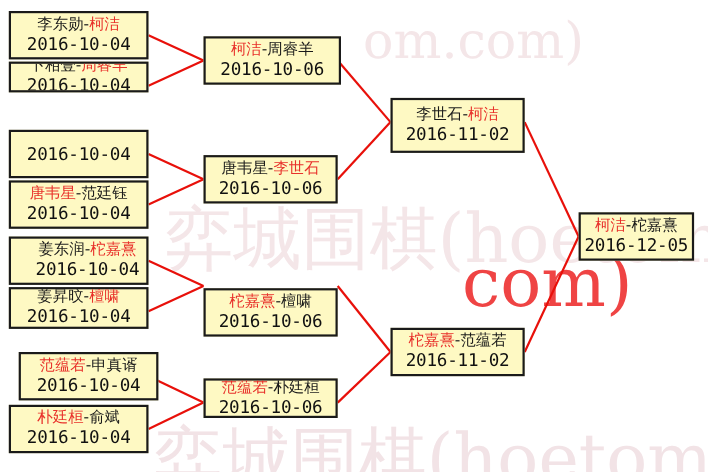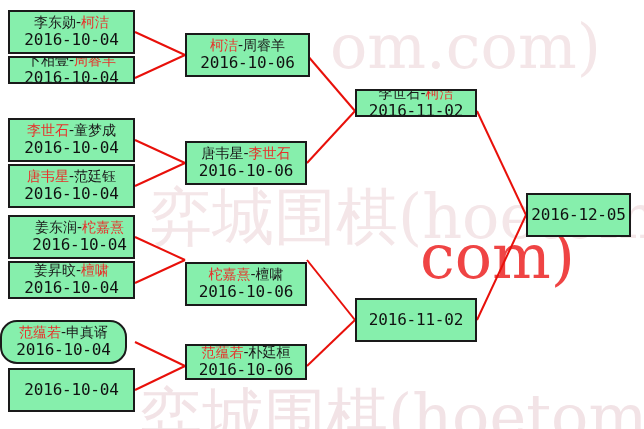--- a/index.html
+++ b/index.html
@@ -19,21 +19,21 @@
   .wm{
     position:absolute;
     pointer-events:none;
     user-select:none;
     white-space:nowrap;
     font-family:"DejaVu Serif","Liberation Serif",serif;
     z-index:0;
   }
   .wm-a{
     left:330px;top:10px;
-    font-size:62px;
+    font-size:46px;
     color:#f4e6e8;
   }
   .wm-b{
     left:150px;top:175px;
     font-size:62px;
     color:#f4e6e8;
   }
   .wm-c{
     left:140px;top:375px;
     font-size:62px;
@@ -46,21 +46,21 @@
   }
   svg#lines{
     position:absolute;
     left:0;top:0;
     width:644px;height:429px;
     z-index:1;
   }
   .match{
     position:absolute;
     box-sizing:border-box;
-    background:#86efac;
+    background:#fef9c3;
     border:2px solid #1a1a1a;
     z-index:2;
     display:flex;
     flex-direction:column;
     align-items:center;
     justify-content:center;
     line-height:1.12;
     overflow:hidden;
   }
   .players{
@@ -119,45 +119,45 @@
     <div class="players"><span class="l">李东勋</span><span class="sep">-</span><span class="w">柯洁</span></div>
     <div class="date">2016-10-04</div>
   </div>
 
   <div class="match" style="left:8px;top:56px;width:127px;height:28px;">
     <div class="players"><span class="l">卜相壹</span><span class="sep">-</span><span class="w">周睿羊</span></div>
     <div class="date">2016-10-04</div>
   </div>
 
   <div class="match" style="left:8px;top:118px;width:127px;height:44px;">
-    <div class="players"><span class="w">李世石</span><span class="sep">-</span><span class="l">童梦成</span></div>
     <div class="date">2016-10-04</div>
   </div>
 
   <div class="match" style="left:8px;top:164px;width:127px;height:44px;">
     <div class="players"><span class="w">唐韦星</span><span class="sep">-</span><span class="l">范廷钰</span></div>
     <div class="date">2016-10-04</div>
   </div>
 
   <div class="match" style="left:8px;top:215px;width:127px;height:44px;padding-left:16px;">
     <div class="players"><span class="l">姜东润</span><span class="sep">-</span><span class="w">柁嘉熹</span></div>
     <div class="date">2016-10-04</div>
   </div>
 
   <div class="match" style="left:8px;top:261px;width:127px;height:38px;">
     <div class="players"><span class="l">姜昇旼</span><span class="sep">-</span><span class="w">檀啸</span></div>
     <div class="date">2016-10-04</div>
   </div>
 
-  <div class="match" style="left:0;top:320px;width:127px;height:44px;border-radius:17px;">
+  <div class="match" style="left:17px;top:320px;width:127px;height:44px;">
     <div class="players"><span class="w">范蕴若</span><span class="sep">-</span><span class="l">申真谞</span></div>
     <div class="date">2016-10-04</div>
   </div>
 
   <div class="match" style="left:8px;top:368px;width:127px;height:44px;">
+    <div class="players"><span class="w">朴廷桓</span><span class="sep">-</span><span class="l">俞斌</span></div>
     <div class="date">2016-10-04</div>
   </div>
 
   <div class="match" style="left:185px;top:33px;width:125px;height:44px;">
     <div class="players"><span class="w">柯洁</span><span class="sep">-</span><span class="l">周睿羊</span></div>
     <div class="date">2016-10-06</div>
   </div>
 
   <div class="match" style="left:185px;top:141px;width:122px;height:44px;text-align:center;">
     <div class="players"><span class="l">唐韦星</span><span class="sep">-</span><span class="w">李世石</span></div>
@@ -167,26 +167,28 @@
   <div class="match" style="left:185px;top:238px;width:122px;height:44px;margin-top:24px;">
     <div class="players"><span class="w">柁嘉熹</span><span class="sep">-</span><span class="l">檀啸</span></div>
     <div class="date">2016-10-06</div>
   </div>
 
   <div class="match" style="left:185px;top:344px;width:122px;height:36px;">
     <div class="players"><span class="w">范蕴若</span><span class="sep">-</span><span class="l">朴廷桓</span></div>
     <div class="date">2016-10-06</div>
   </div>
 
-  <div class="match" style="left:355px;top:89px;width:122px;height:28px;">
+  <div class="match" style="left:355px;top:89px;width:122px;height:50px;">
     <div class="players"><span class="l">李世石</span><span class="sep">-</span><span class="w">柯洁</span></div>
     <div class="date">2016-11-02</div>
   </div>
 
   <div class="match" style="left:355px;top:298px;width:122px;height:44px;">
+    <div class="players"><span class="w">柁嘉熹</span><span class="sep">-</span><span class="l">范蕴若</span></div>
     <div class="date">2016-11-02</div>
   </div>
 
   <div class="match" style="left:526px;top:193px;width:105px;height:44px;">
+    <div class="players"><span class="w">柯洁</span><span class="sep">-</span><span class="l">柁嘉熹</span></div>
     <div class="date">2016-12-05</div>
   </div>
 
 </div>
 
 </body></html>

